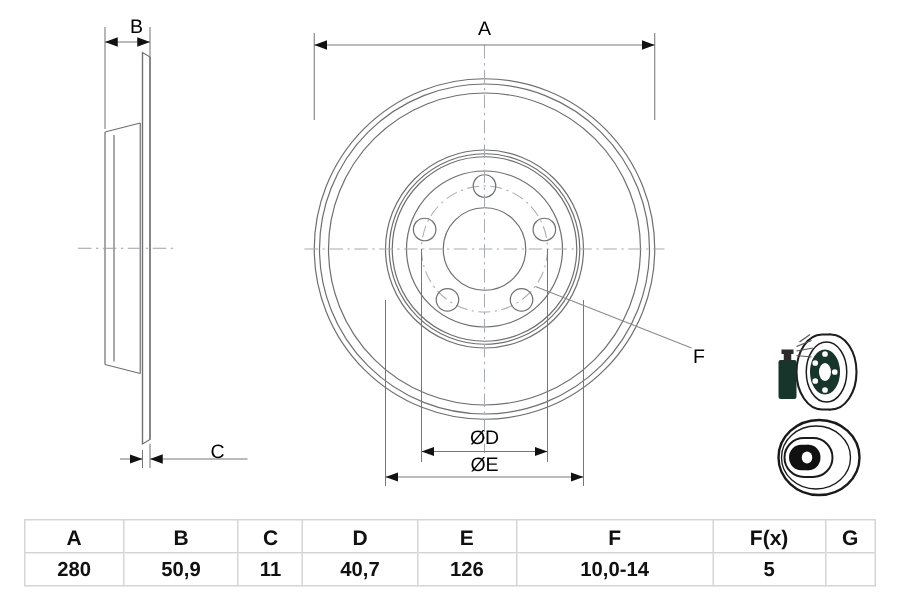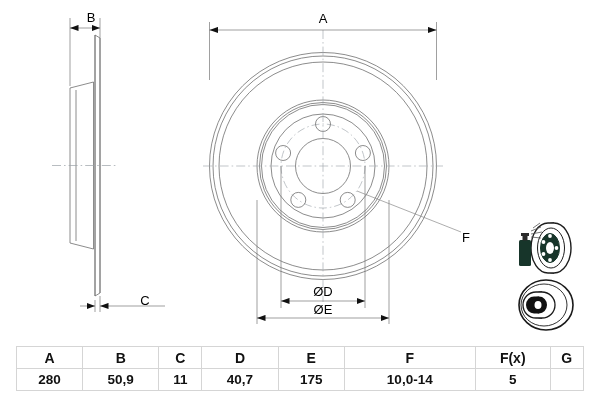--- a/index.html
+++ b/index.html
@@ -178,21 +178,21 @@
       <td>E</td>
       <td>F</td>
       <td>F(x)</td>
       <td>G</td>
     </tr>
     <tr class="val">
       <td>280</td>
       <td>50,9</td>
       <td>11</td>
       <td>40,7</td>
-      <td>175</td>
+      <td>126</td>
       <td>10,0-14</td>
       <td>5</td>
       <td></td>
     </tr>
   </tbody>
     </table>
 
 </div>
 
 </body></html>

